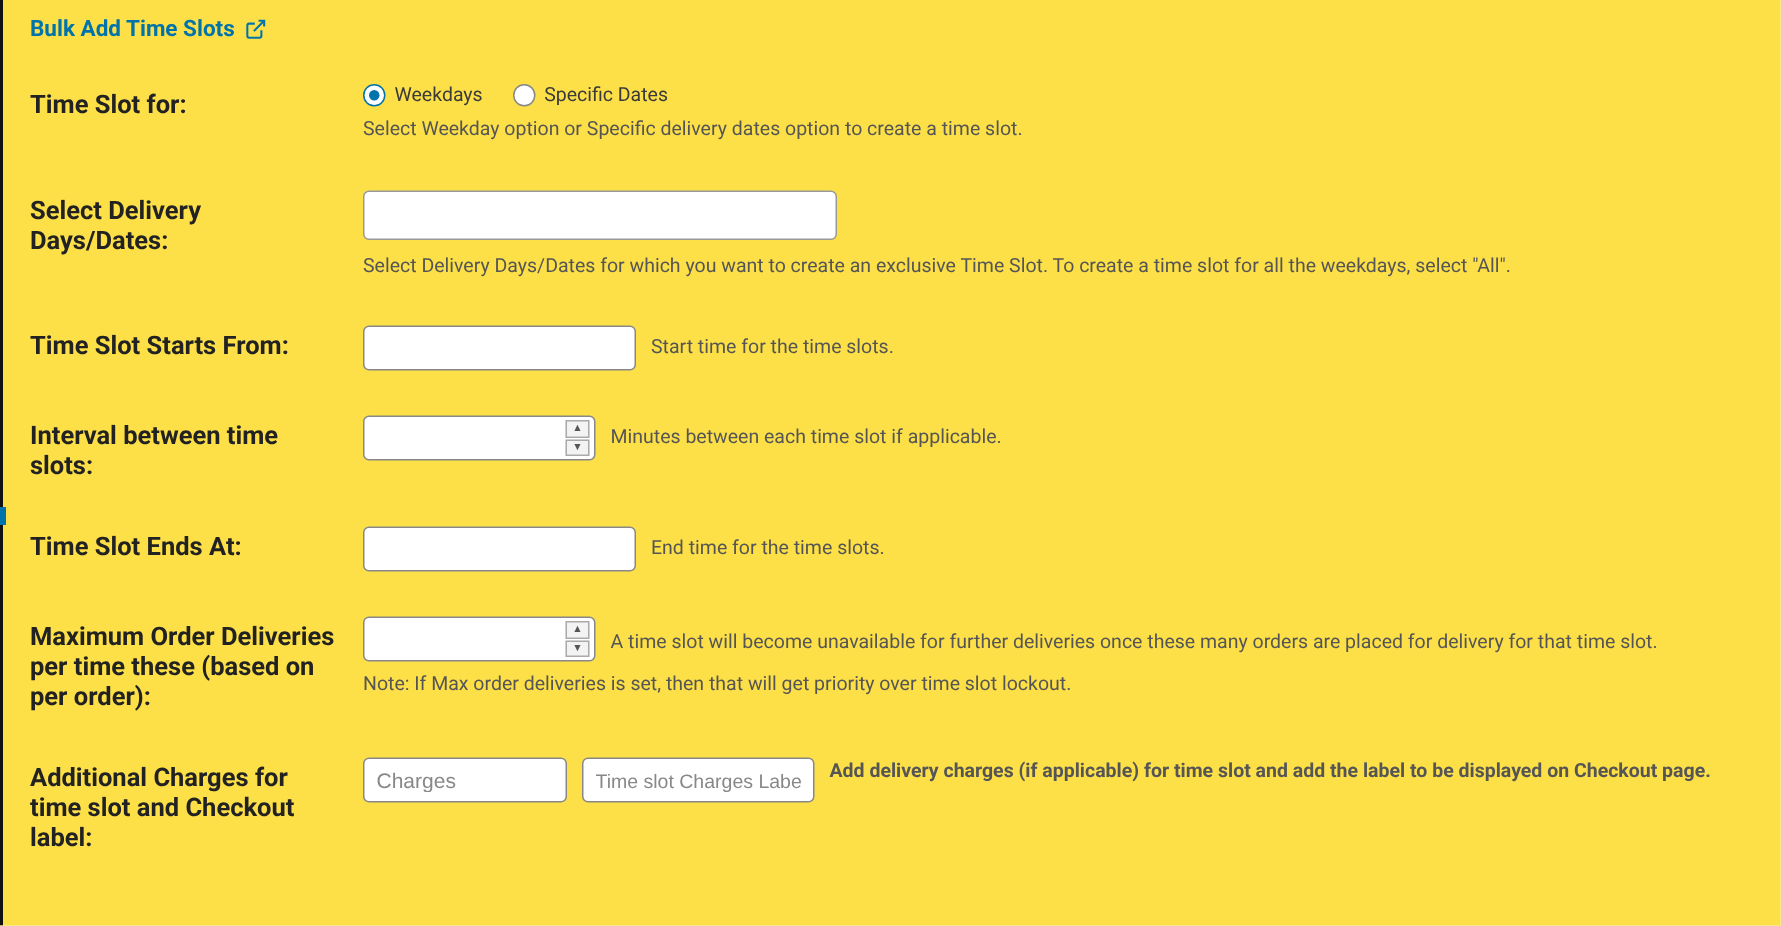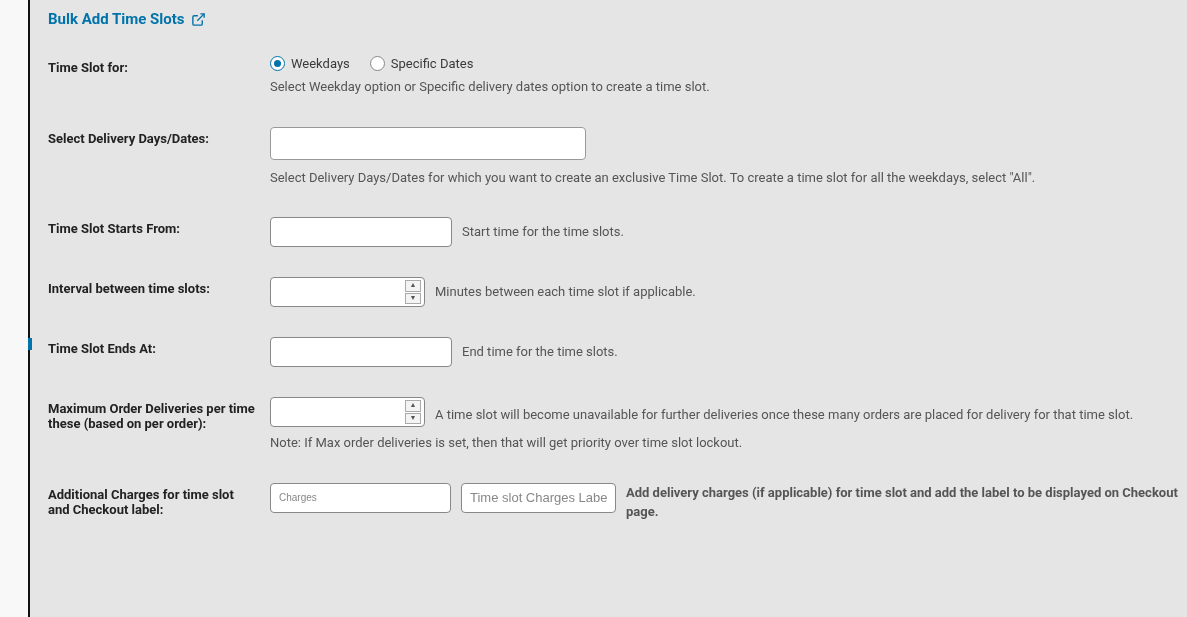--- a/index.html
+++ b/index.html
@@ -14,23 +14,22 @@
       background: #f8f8f8;
       width: 1187px;
       height: 617px;
       overflow: hidden;
       position: relative;
     }
     .page {
       border-left: 2px solid #111;
       padding: 10px 0 0 18px;
       height: 100%;
-      background: #e5e5e5;
+      background: #fde047;
       position: relative;
-      margin-left: 28px;
     }
     .accent-bar {
       position: absolute;
       left: -2px;
       top: 338px;
       width: 4px;
       height: 12px;
       background: #0073aa;
     }
     .heading {
@@ -47,21 +46,21 @@
       height: 15px;
       stroke: #0073aa;
       fill: none;
     }
     .form-label-col {
       width: 222px;
       padding-right: 12px;
       vertical-align: top;
       font-weight: 700;
       color: #222;
-      font-size: 13px;
+      font-size: 17px;
       padding-top: 4px;
     }
     .form-value-col {
       vertical-align: top;
       padding-bottom: 10px;
     }
     table.form {
       border-collapse: collapse;
       width: 100%;
     }
@@ -162,27 +161,27 @@
     input[type="text"].time {
       width: 182px;
       height: 30px;
       border: 1px solid #888;
       border-radius: 4px;
       background: #fff;
       padding: 4px 8px;
       font-size: 13px;
     }
     input[type="text"].charges {
-      width: 181px;
+      width: 136px;
       height: 30px;
       border: 1px solid #888;
       border-radius: 4px;
       background: #fff;
       padding: 4px 8px;
-      font-size: 10px;
+      font-size: 14px;
       color: #888;
     }
     input[type="text"].charges-label {
       width: 155px;
       height: 30px;
       border: 1px solid #888;
       border-radius: 4px;
       background: #fff;
       padding: 4px 8px;
       font-size: 13px;

